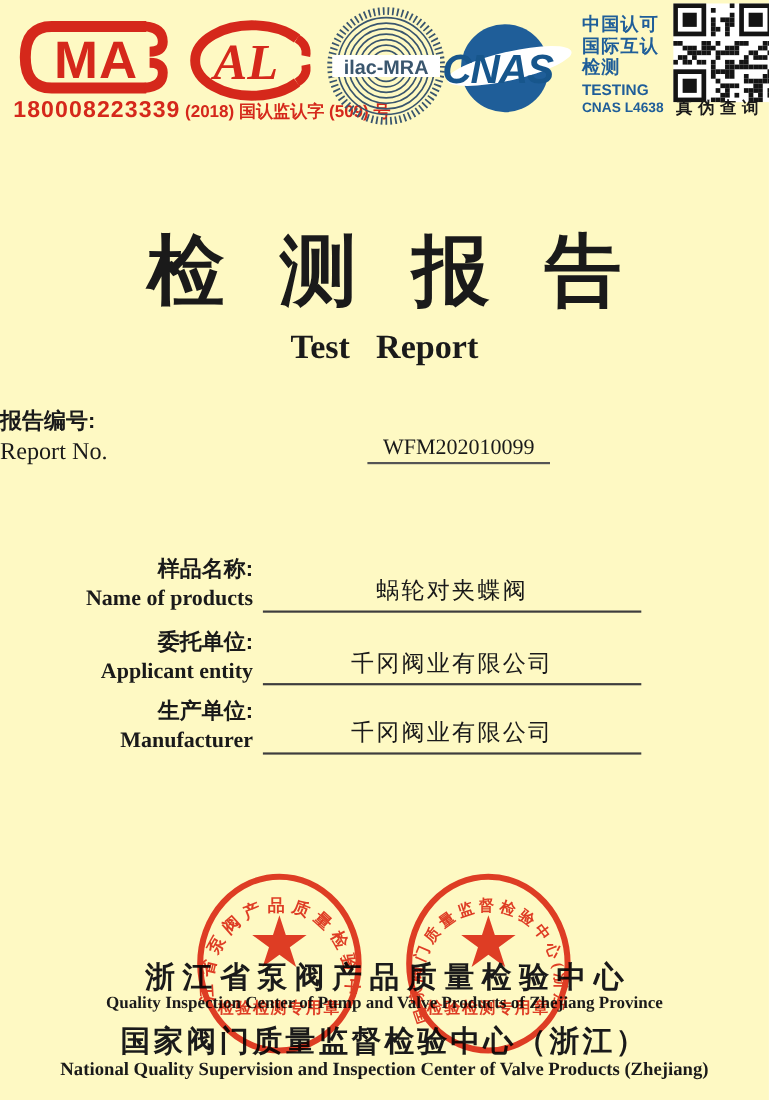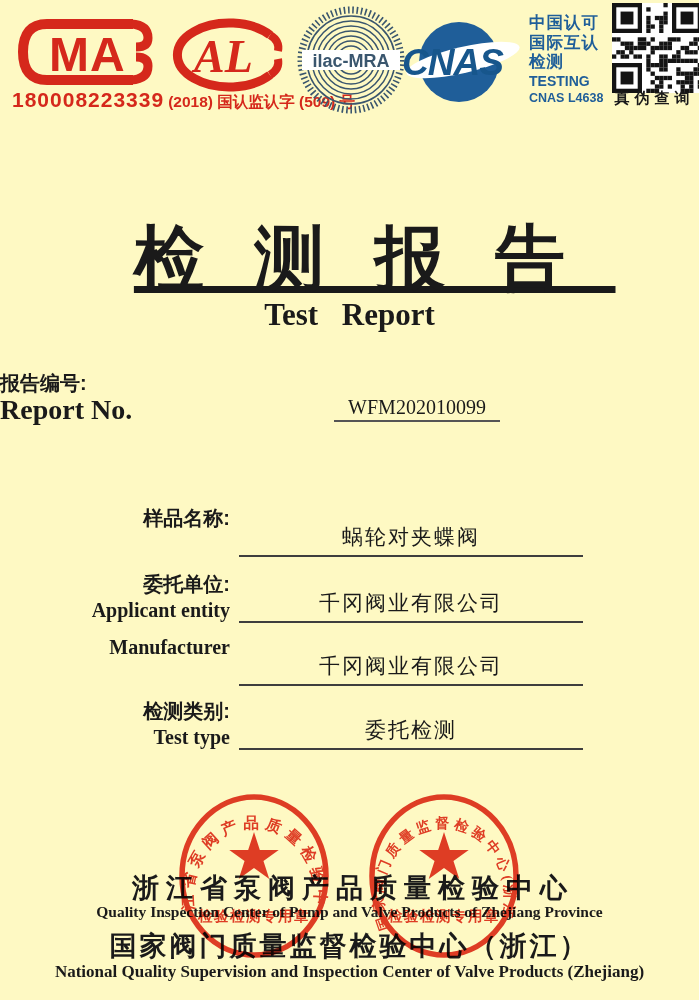--- a/index.html
+++ b/index.html
@@ -16,28 +16,28 @@
   .cert-num { font-family:"Liberation Sans",sans-serif; font-weight:bold; font-size:21px; letter-spacing:1px; }
   .cert-reg { font-family:"Liberation Sans",sans-serif; font-weight:bold; font-size:15.5px; }
   .cnas-lines { left:529px; top:13px; width:90px; color:#1f5e99; font-family:"Liberation Sans",sans-serif; font-weight:bold; }
   .cnas-lines .zhl { font-size:16.5px; line-height:19.5px; letter-spacing:1px; }
   .cnas-lines .enl { font-size:14px; line-height:18px; }
   .cnas-lines .enl2 { font-size:12.5px; line-height:16px; }
   .qr-box { left:612px; top:3px; width:90px; height:90px; }
   .qr-caption { left:607px; top:89px; width:95px; font-size:15px; font-weight:bold; letter-spacing:5px; text-align:center; white-space:nowrap; }
 
   
-  .title-zh { left:0; top:212px; width:699px; text-align:center; font-size:70px; font-weight:bold;
-              letter-spacing:.72em; padding-left:.72em; white-space:nowrap;text-decoration:underline; }
+  .title-zh { left:0; top:200px; width:699px; text-align:center; font-size:70px; font-weight:bold;
+              letter-spacing:.72em; padding-left:.72em; white-space:nowrap; }
   .title-en { left:0; top:297px; width:699px; text-align:center; font-size:31px; font-weight:bold; word-spacing:16px; }
 
   
   .rpt-label { left:0; top:370px; width:322px; text-align:left; }
   .rpt-label .zh { font-family:"Liberation Sans",sans-serif; font-weight:bold; font-size:20px; line-height:26px; }
-  .rpt-label .en { font-weight:bold; font-size:28px; line-height:27px; }
+  .rpt-label .en { font-weight:normal; font-size:22px; line-height:27px; }
   .rpt-value { left:334px; top:374px; width:166px; height:48px; border-bottom:2px solid #555;
                display:flex; align-items:flex-end; justify-content:center; font-size:20px; padding-bottom:1px; }
 
   
   .frow { left:0; width:699px; height:54px; }
   .frow .flabel { position:absolute; left:0; top:0; width:230px; text-align:right; }
   .frow .flabel .zh { font-family:"Liberation Sans",sans-serif; font-weight:bold; font-size:20px; line-height:26px;padding-left:39px; }
   .frow .flabel .en { font-weight:bold; font-size:20px; line-height:26px; }
   .frow .fvalue { position:absolute; left:239px; top:0; width:344px; height:52px; border-bottom:2px solid #3e3e3e;
                   display:flex; align-items:flex-end; justify-content:center; font-size:21px; padding-bottom:4px; letter-spacing:2px; }
@@ -246,46 +246,41 @@
 
   <div class="abs rpt-label">
     <div class="zh">报告编号:</div>
     <div class="en">Report No.</div>
   </div>
   <div class="abs rpt-value">WFM202010099</div>
 
   <div class="abs frow" style="top:505px;">
     <div class="flabel">
       <div class="zh">样品名称:</div>
+      <div class="en">Name of products</div>
     </div>
     <div class="fvalue">蜗轮对夹蝶阀</div>
   </div>
 
   <div class="abs frow" style="top:571px;">
     <div class="flabel">
       <div class="zh">委托单位:</div>
       <div class="en">Applicant entity</div>
     </div>
     <div class="fvalue">千冈阀业有限公司</div>
   </div>
 
   <div class="abs frow" style="top:634px;">
     <div class="flabel">
+      <div class="zh">生产单位:</div>
       <div class="en">Manufacturer</div>
     </div>
     <div class="fvalue">千冈阀业有限公司</div>
   </div>
 
-  <div class="abs frow" style="top:698px;">
-    <div class="flabel">
-      <div class="zh">检测类别:</div>
-      <div class="en">Test type</div>
-    </div>
-    <div class="fvalue">委托检测</div>
-  </div>
 
   <div class="abs org-zh1">浙江省泵阀产品质量检验中心</div>
   <div class="abs org-en1">Quality Inspection Center of Pump and Valve Products of Zhejiang Province</div>
   <div class="abs org-zh2">国家阀门质量监督检验中心（浙江）</div>
   <div class="abs org-en2">National Quality Supervision and Inspection Center of Valve Products (Zhejiang)</div>
 
   <svg class="abs stamp" style="left:174px;top:790px;" width="160" height="170" viewBox="-80 -84 160 170">
     <defs>
         <path id="ringL" d="M -57,46 A 61,68 0 1 1 57,46" fill="none"></path>
       </defs>

